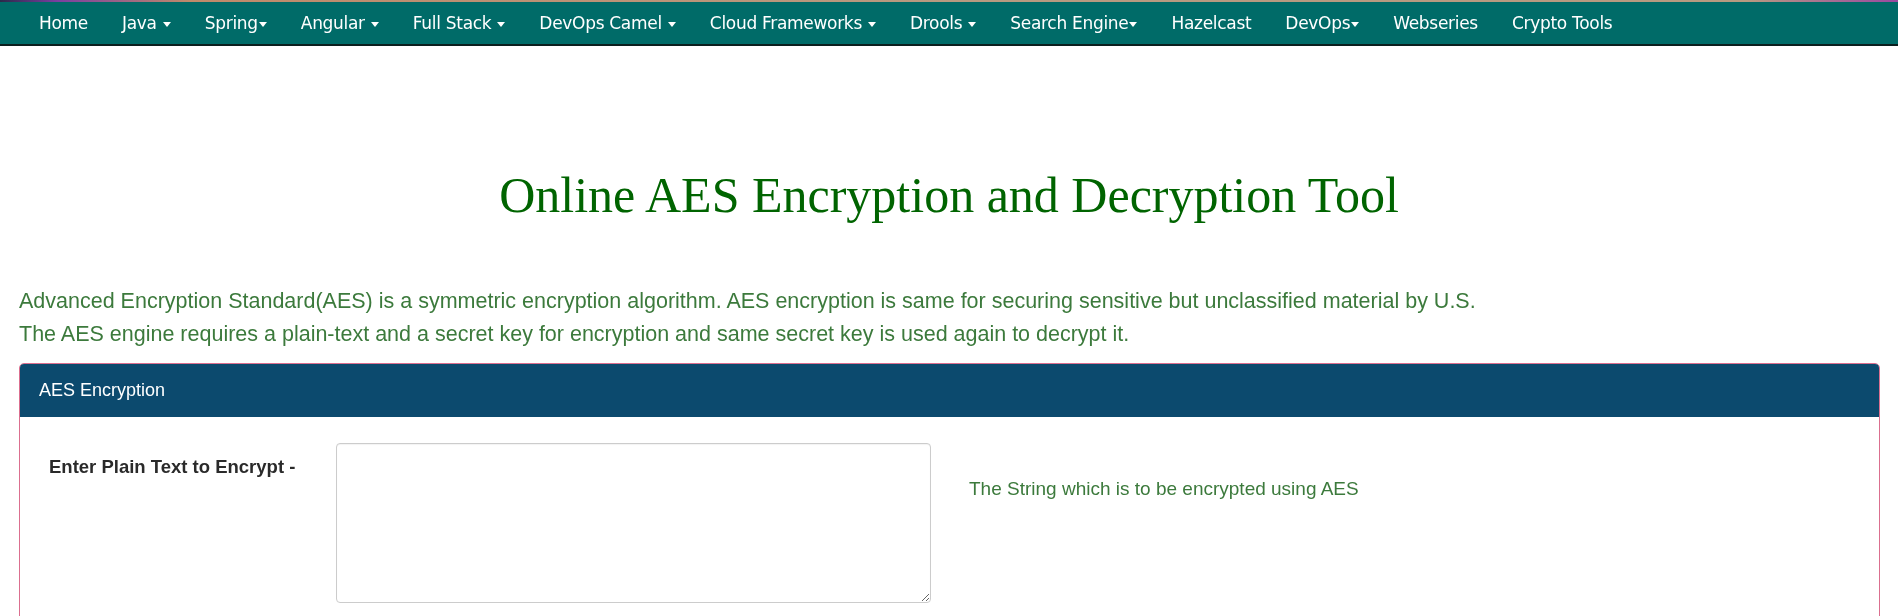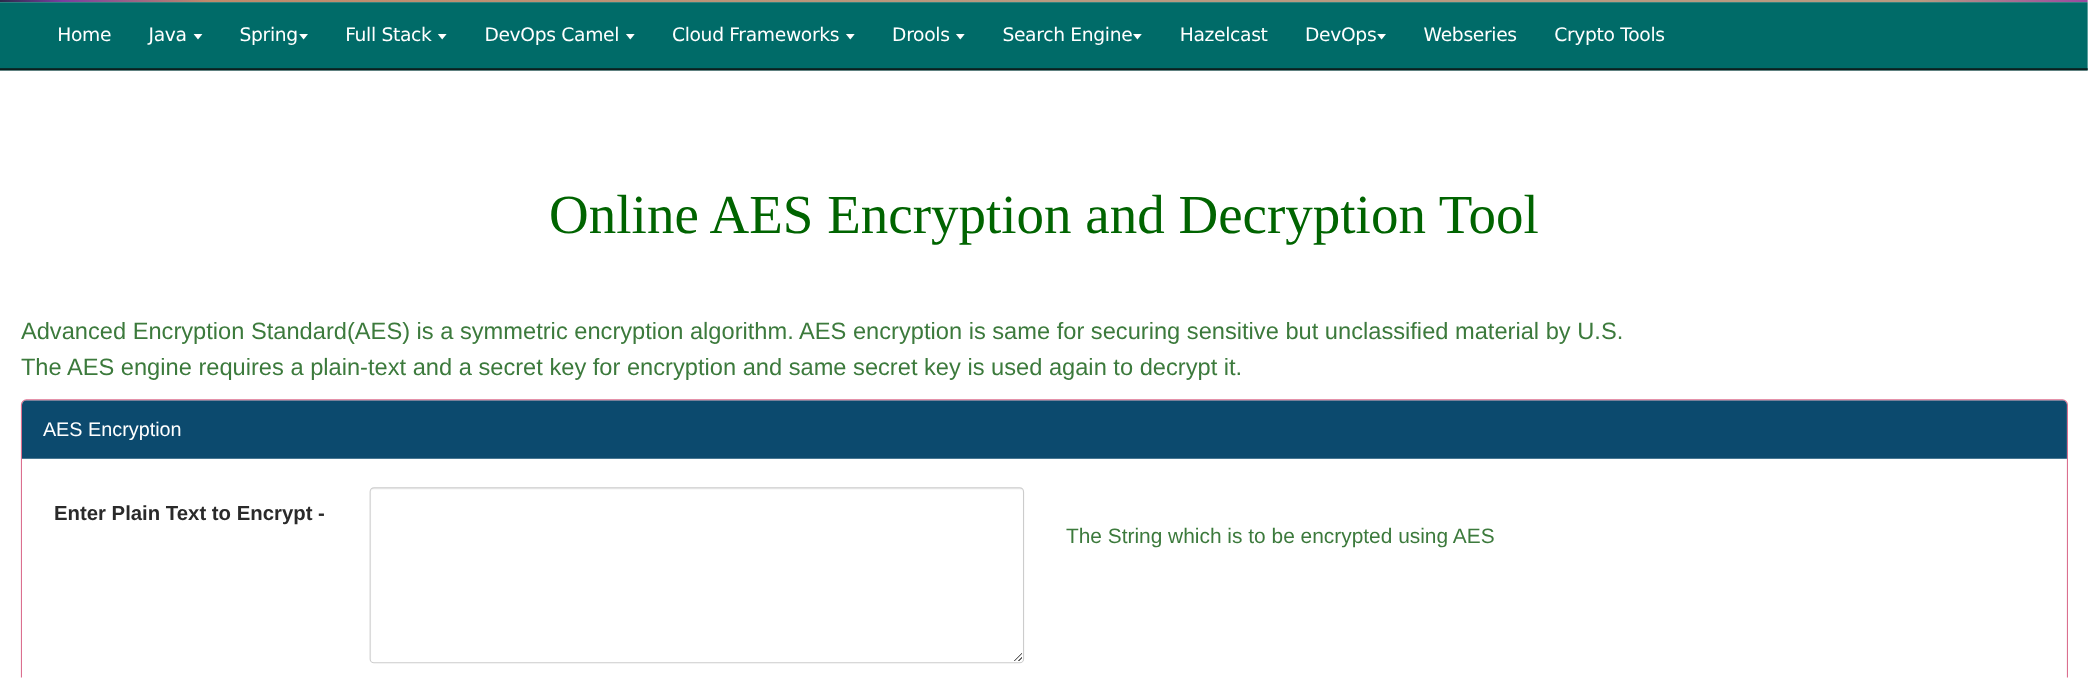--- a/index.html
+++ b/index.html
@@ -1,22 +1,22 @@
 <!DOCTYPE html>
 <html><head>
 <meta charset="utf-8">
 <style>
   * { box-sizing: border-box; margin: 0; padding: 0; }
   html, body { width: 1898px; height: 616px; overflow: hidden; background: #ffffff; }
   body { font-family: "Liberation Sans", "DejaVu Sans", sans-serif; position: relative; }
 
   .topline { position: absolute; left: 0; top: 0; width: 1898px; height: 2px;
     background: linear-gradient(90deg, #2a2a4a 0%, #7a3fa0 3%, #c08a6a 10%, #b89a80 50%, #b89a80 92%, #9a4aa0 100%); }
-  .navbar { position: absolute; left: 0; top: 2px; width: 1898px; height: 62px;
-    background: #006b68; border-bottom: 2px solid #0b1f1e; display: flex; align-items: center; padding-left: 35px; }
+  .navbar { position: absolute; left: 0; top: 2px; width: 1898px; height: 44px;
+    background: #006b68; border-bottom: 2px solid #0b1f1e; display: flex; align-items: center; padding-left: 22px; }
   .nav-item { color: #ffffff; font-family: "DejaVu Sans", sans-serif; font-size: 17px; letter-spacing: -0.3px;
     padding: 0 17px; white-space: nowrap; display: flex; align-items: center; cursor: pointer; height: 100%; }
   .caret { display: inline-block; width: 0; height: 0; border-left: 4.5px solid transparent; border-right: 4.5px solid transparent;
     border-top: 5px solid #ffffff; margin-left: 6px; margin-top: 2px; }
   .caret.tight { margin-left: 1px; }
 
   .page-title { position: absolute; left: 0; width: 1898px; top: 166px; text-align: center;
     font-family: "Liberation Serif", "DejaVu Serif", serif; font-size: 50px; color: #006400; font-weight: normal; }
 
   .intro { position: absolute; left: 19px; top: 285px; color: #3c7a3c; font-size: 21.5px; line-height: 33px; }
@@ -40,20 +40,24 @@
   <a class="nav-item">
       <span>Home</span>
     </a>
   <a class="nav-item">
       <span>Java</span>
       <span class="caret"></span>
     </a>
   <a class="nav-item">
       <span>Spring</span>
       <span class="caret tight"></span>
+    </a>
+  <a class="nav-item">
+      <span>Angular</span>
+      <span class="caret"></span>
     </a>
   <a class="nav-item">
       <span>Full Stack</span>
       <span class="caret"></span>
     </a>
   <a class="nav-item">
       <span>DevOps Camel</span>
       <span class="caret"></span>
     </a>
   <a class="nav-item">

